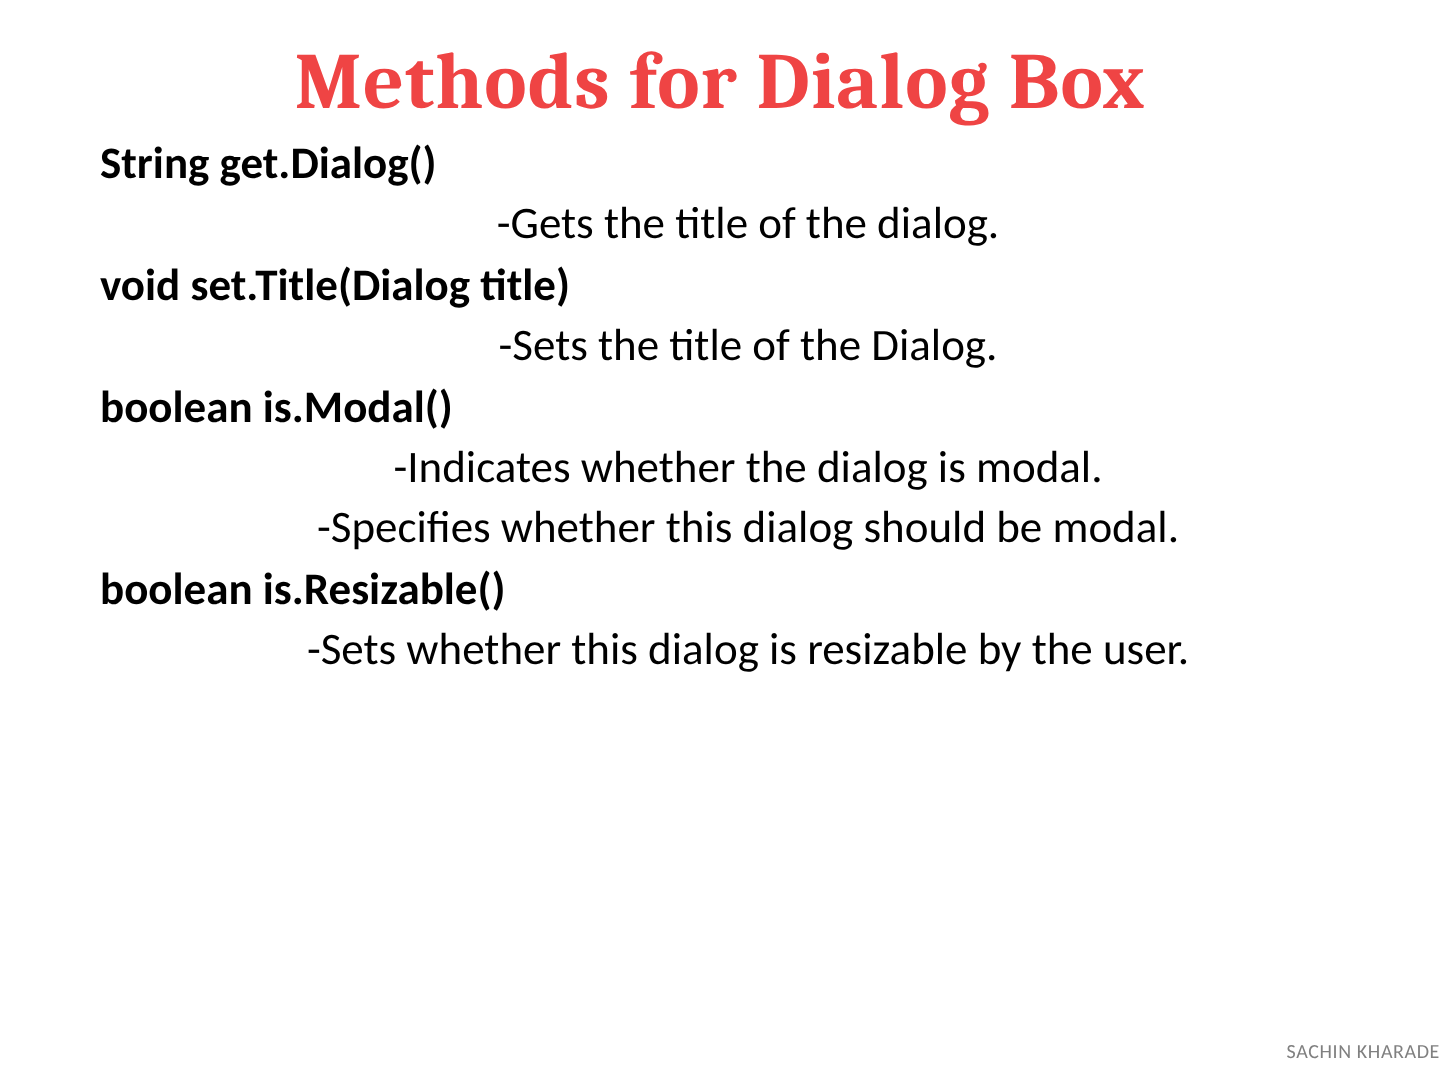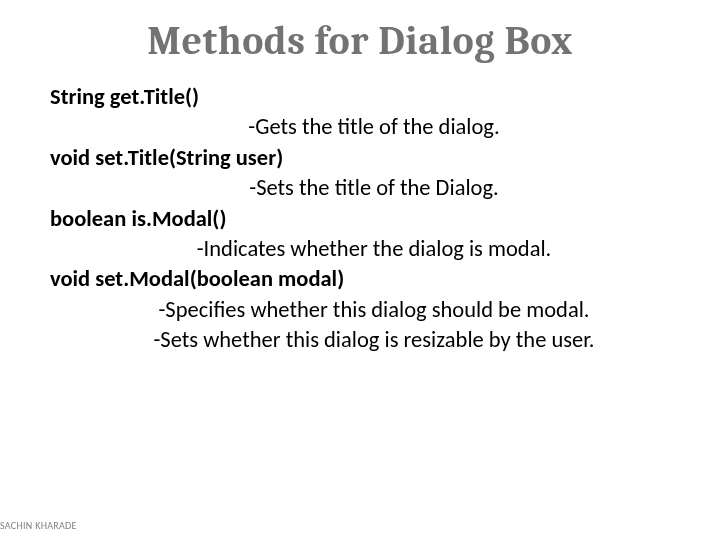--- a/index.html
+++ b/index.html
@@ -11,58 +11,58 @@
     position: relative;
     overflow: hidden;
   }
   .slide {
     padding: 18px 50px 0 50px;
   }
   .title {
     font-family: Cambria, Georgia, serif;
     font-size: 40px;
     font-weight: 700;
-    color: #737373;
+    color: #ef4444;
     text-align: center;
-    margin-bottom: 18px;
+    margin-bottom: 4px;
     letter-spacing: 0.5px;
   }
   .content {
     font-size: 22.5px;
     color: #000000;
     line-height: 1.35;
   }
   .sig {
     font-weight: 700;
   }
   .desc {
     padding-left: 28px;
     text-align: center;
   }
   .footer {
     position: absolute;
     bottom: 8px;
     width: 100%;
-    text-align: left;
+    text-align: right;
     font-size: 10px;
     color: #808080;
     letter-spacing: 0.3px;
   }
 </style>
 </head>
 <body>
 
 <div class="slide">
   <h1 class="title">Methods for Dialog Box</h1>
   <div class="content">
-    <div class="sig">String get.Title()</div>
+    <div class="sig">String get.Dialog()</div>
     <div class="desc">-Gets the title of the dialog.</div>
-    <div class="sig">void set.Title(String user)</div>
+    <div class="sig">void set.Title(Dialog title)</div>
     <div class="desc">-Sets the title of the Dialog.</div>
     <div class="sig">boolean is.Modal()</div>
     <div class="desc">-Indicates whether the dialog is modal.</div>
-    <div class="sig">void set.Modal(boolean modal)</div>
     <div class="desc">-Specifies whether this dialog should be modal.</div>
+    <div class="sig">boolean is.Resizable()</div>
     <div class="desc">-Sets whether this dialog is resizable by the user.</div>
   </div>
 </div>
 
 <div class="footer">SACHIN KHARADE</div>
 
 </body></html>

